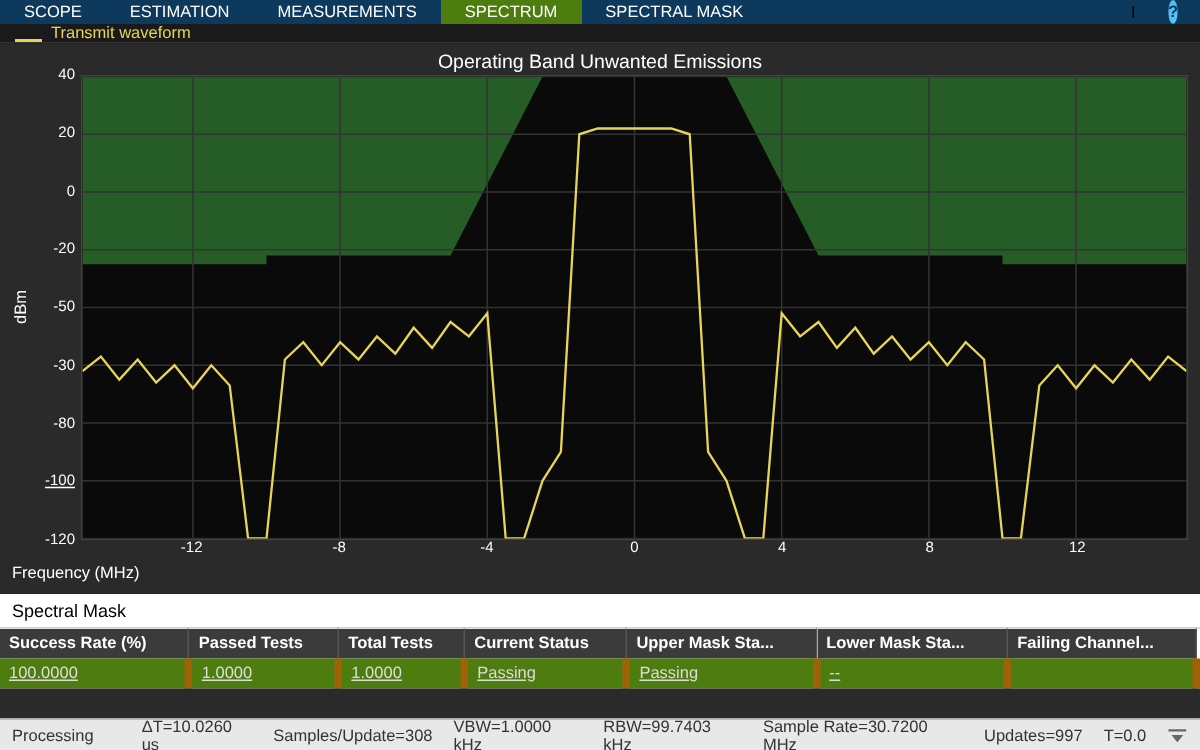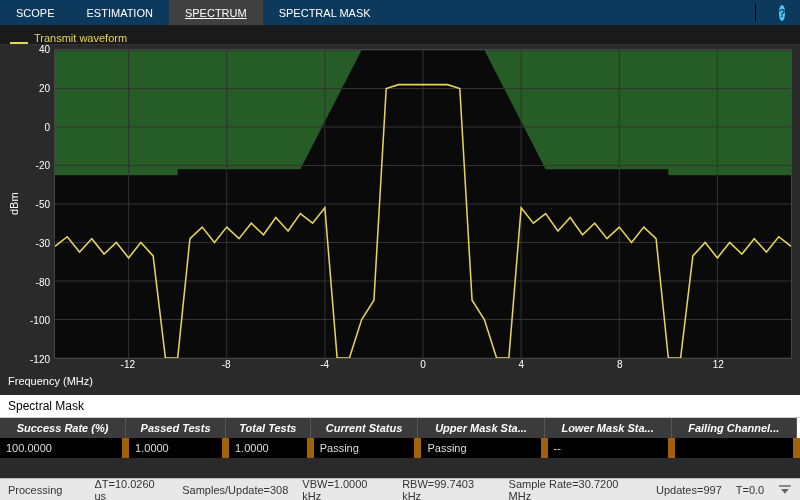--- a/index.html
+++ b/index.html
@@ -3,21 +3,21 @@
 <meta charset="utf-8">
 <style>
   * { box-sizing: border-box; margin: 0; padding: 0; }
   html, body { width: 800px; height: 500px; overflow: hidden; font-family: Arial, sans-serif; background: #1a1a1a; }
   
   .app { width: 800px; height: 500px; display: flex; flex-direction: column; background: #1a1a1a; }
   
   
   .tabs { display: flex; height: 26px; background: #0d3a5c; color: #fff; font-size: 11px; position: relative; justify-content: flex-end; }
   .tab { padding: 0 16px; display: flex; align-items: center; cursor: pointer; white-space: nowrap; }
-  .tab.active { background: #404040; text-decoration: underline; }
+  .tab.active { background: #4d7c0f; }
   .tab.help { margin-left: auto; width: 36px; justify-content: center; background: #0d3a5c; }
   .help-circle { width: 16px; height: 16px; border-radius: 50%; background: #4fc3f7; color: #0d3a5c; display: flex; align-items: center; justify-content: center; font-weight: bold; font-size: 11px; }
   .tab-sep { position: absolute; right: 44px; top: 4px; bottom: 4px; width: 0; border-right: 1px solid #000; }
   
   
   .legend { height: 20px; background: #1a1a1a; display: flex; align-items: flex-end; padding-left: 10px; font-size: 11px; color: #e8d457; border-bottom: 1px solid #333; }
   .legend-line { width: 18px; height: 2px; background: #e8d457; margin-right: 6px; }
   
   
   .chart-zone { flex: 1; background: #2a2a2a; position: relative; padding: 4px 8px 8px 8px; }
@@ -29,55 +29,57 @@
   .plot { flex: 1; position: relative; background: #0a0a0a; border: 1px solid #444; }
   .plot svg { position: absolute; inset: 0; width: 100%; height: 100%; }
   .xaxis { height: 14px; position: relative; margin-left: 46px; }
   .xtick { position: absolute; color: #fff; font-size: 10px; transform: translateX(-50%); top: 0; }
   .xlabel { text-align: left; color: #fff; font-size: 11px; margin-top: 2px; }
   
   
   .mask-section { background: #fff; }
   .mask-header { background: #fff; color: #000; font-size: 12px; padding: 4px 8px; border-bottom: 1px solid #ccc; }
   .mask-table { width: 100%; border-collapse: collapse; font-size: 11px; }
-  .mask-table th { background: #3b3b3b; color: #fff; text-align: center; padding: 4px 6px; border-right: 1px solid #555; font-weight: bold; white-space: nowrap; overflow: hidden; font-style: italic; }
-  .mask-table td { background: #000000; color: #ddd; padding: 4px 6px; border-right: 7px solid #a16207; }
+  .mask-table th { background: #3b3b3b; color: #fff; text-align: left; padding: 4px 6px; border-right: 1px solid #555; font-weight: bold; white-space: nowrap; overflow: hidden; }
+  .mask-table td { background: #4d7c0f; color: #ddd; padding: 4px 6px; border-right: 5px solid #a16207; text-decoration: underline; }
   .mask-gap { height: 20px; background: #2a2a2a; }
   
   
   .status { height: 22px; background: #e8e8e8; color: #333; font-size: 11px; display: flex; align-items: center; padding: 0 8px; gap: 14px; border-top: 1px solid #bbb; }
   .status .spacer { flex: 0 0 4px; }
   .status-icon { width: 14px; height: 10px; display: inline-block; }
 </style>
 </head>
 <body>
 
 <div class="app">
   <div class="tabs">
     <div class="tab">SCOPE</div>
     <div class="tab">ESTIMATION</div>
+    <div class="tab">MEASUREMENTS</div>
     <div class="tab active">SPECTRUM</div>
     <div class="tab">SPECTRAL MASK</div>
     <div class="tab-sep"></div>
     <div class="tab help">
       <span class="help-circle">?</span>
     </div>
   </div>
 
   <div class="legend">
     <span class="legend-line"></span>
     <span>Transmit waveform</span>
   </div>
 
   <div class="chart-zone">
+    <div class="chart-title">Operating Band Unwanted Emissions</div>
     <div class="chart-body">
       <div class="ylabel">dBm</div>
       <div class="yaxis" id="yaxis">
           <div class="ytick" style="top: 100%;">-120</div>
-          <div class="ytick" style="top: 87.5%;">-100</div>
+          <div class="ytick" style="top: 87.5%; text-decoration: underline;">-100</div>
           <div class="ytick" style="top: 75%;">-80</div>
           <div class="ytick" style="top: 62.5%;">-30</div>
           <div class="ytick" style="top: 50%;">-50</div>
           <div class="ytick" style="top: 37.5%;">-20</div>
           <div class="ytick" style="top: 25%;">0</div>
           <div class="ytick" style="top: 12.5%;">20</div>
           <div class="ytick" style="top: 0%;">40</div>
         </div>
       <div class="plot">
         <svg id="plot-svg" viewBox="0 0 720 290" preserveAspectRatio="none">

